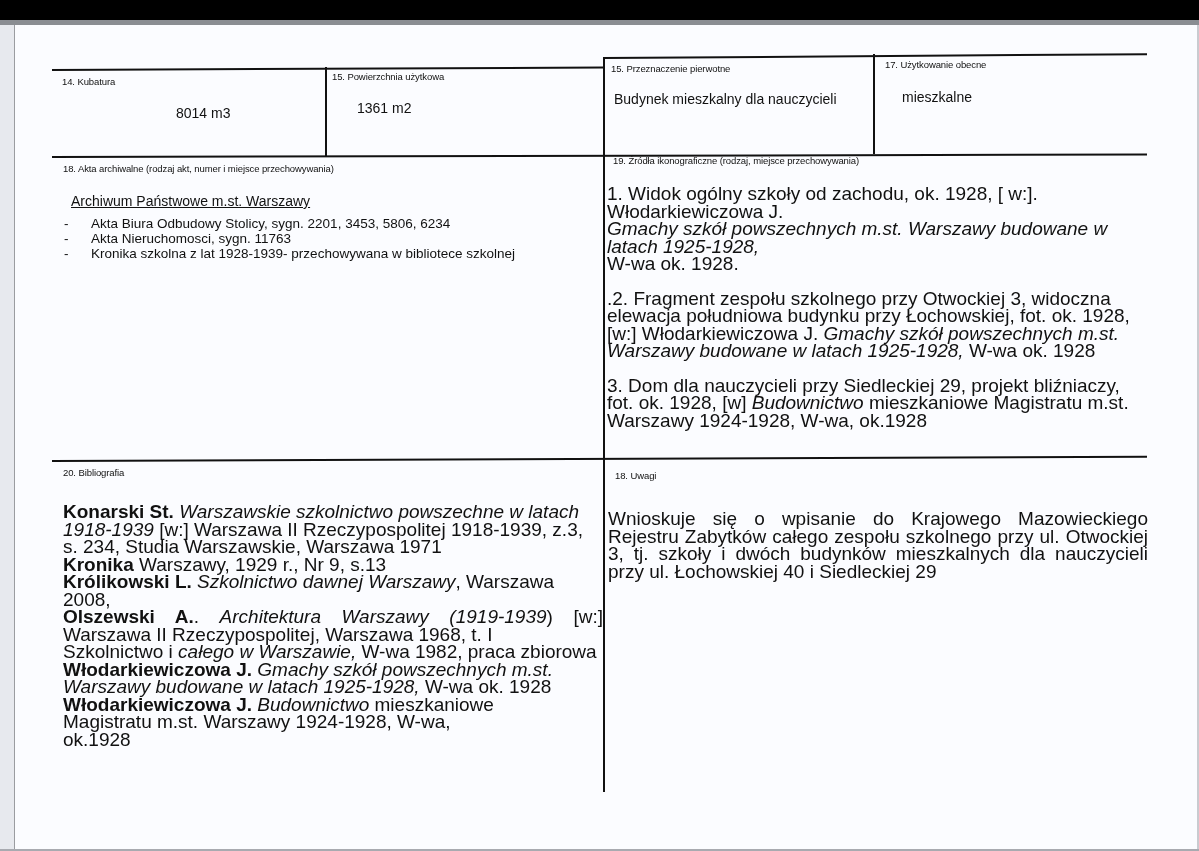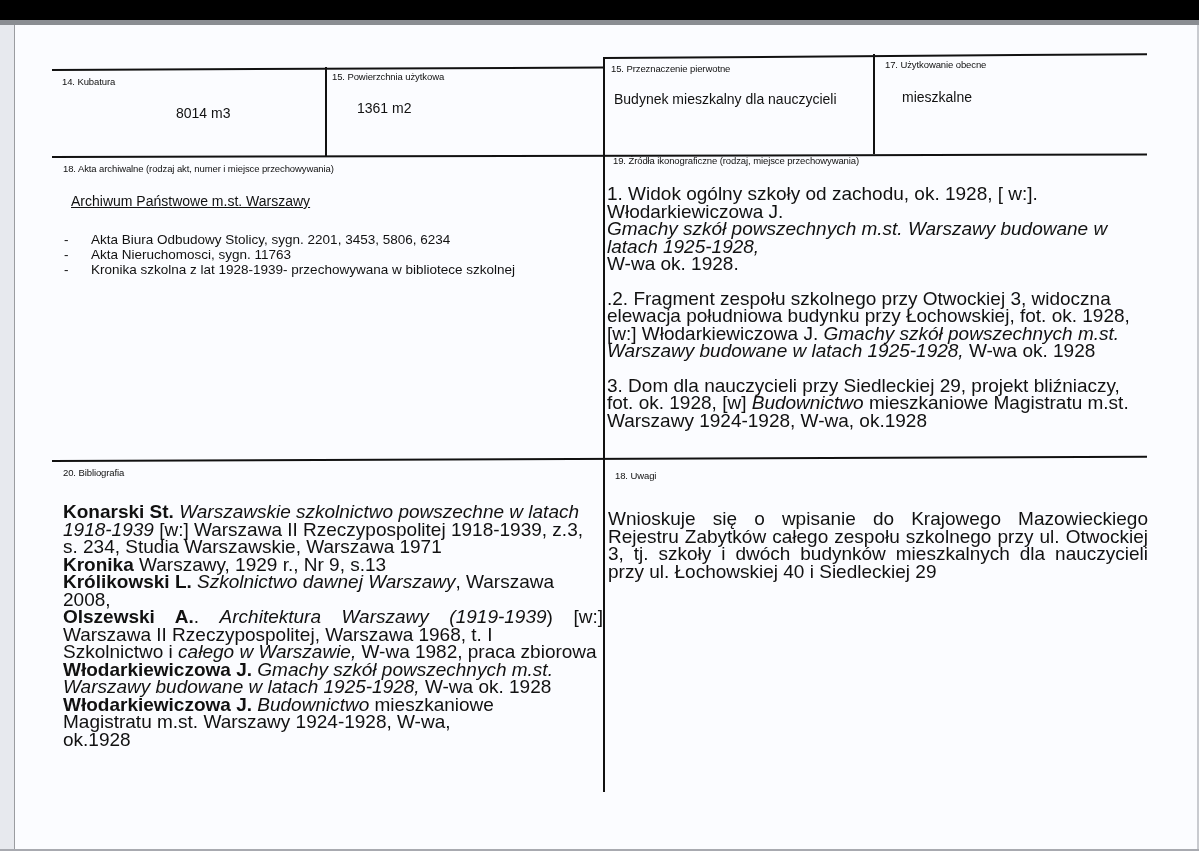--- a/index.html
+++ b/index.html
@@ -17,21 +17,21 @@
     .page { position: absolute; left: 15px; top: 25px; width: 1182px; height: 824px; background: #fbfcff; }
 
     .hline { position: absolute; height: 2px; background: #111; }
     .vline { position: absolute; width: 2px; background: #111; }
 
     .label { position: absolute; font-size: 9.5px; letter-spacing: -0.1px; white-space: nowrap; }
     .val { position: absolute; font-size: 14px; white-space: nowrap; }
     .body13 { font-size: 19px; line-height: 17.5px; }
 
     .archive-title { position: absolute; left: 71px; top: 193px; font-size: 14px; text-decoration: underline; white-space: nowrap; }
-    .archive-list { position: absolute; left: 64px; top: 232px; margin: 0; padding: 0; list-style: none; }
+    .archive-list { position: absolute; left: 64px; top: 216px; margin: 0; padding: 0; list-style: none; }
     .archive-list li { font-size: 13.5px; line-height: 15px; white-space: nowrap; }
     .archive-list .dash { display: inline-block; width: 27px; }
 
     .icono { position: absolute; left: 607px; top: 185px; width: 540px; }
     .icono p { margin: 0 0 17px 0; }
 
     .biblio { position: absolute; left: 63px; top: 503px; width: 540px; }
     .biblio .entry { margin: 0; }
 
     .uwagi { position: absolute; left: 608px; top: 510px; width: 540px; text-align: justify; }

